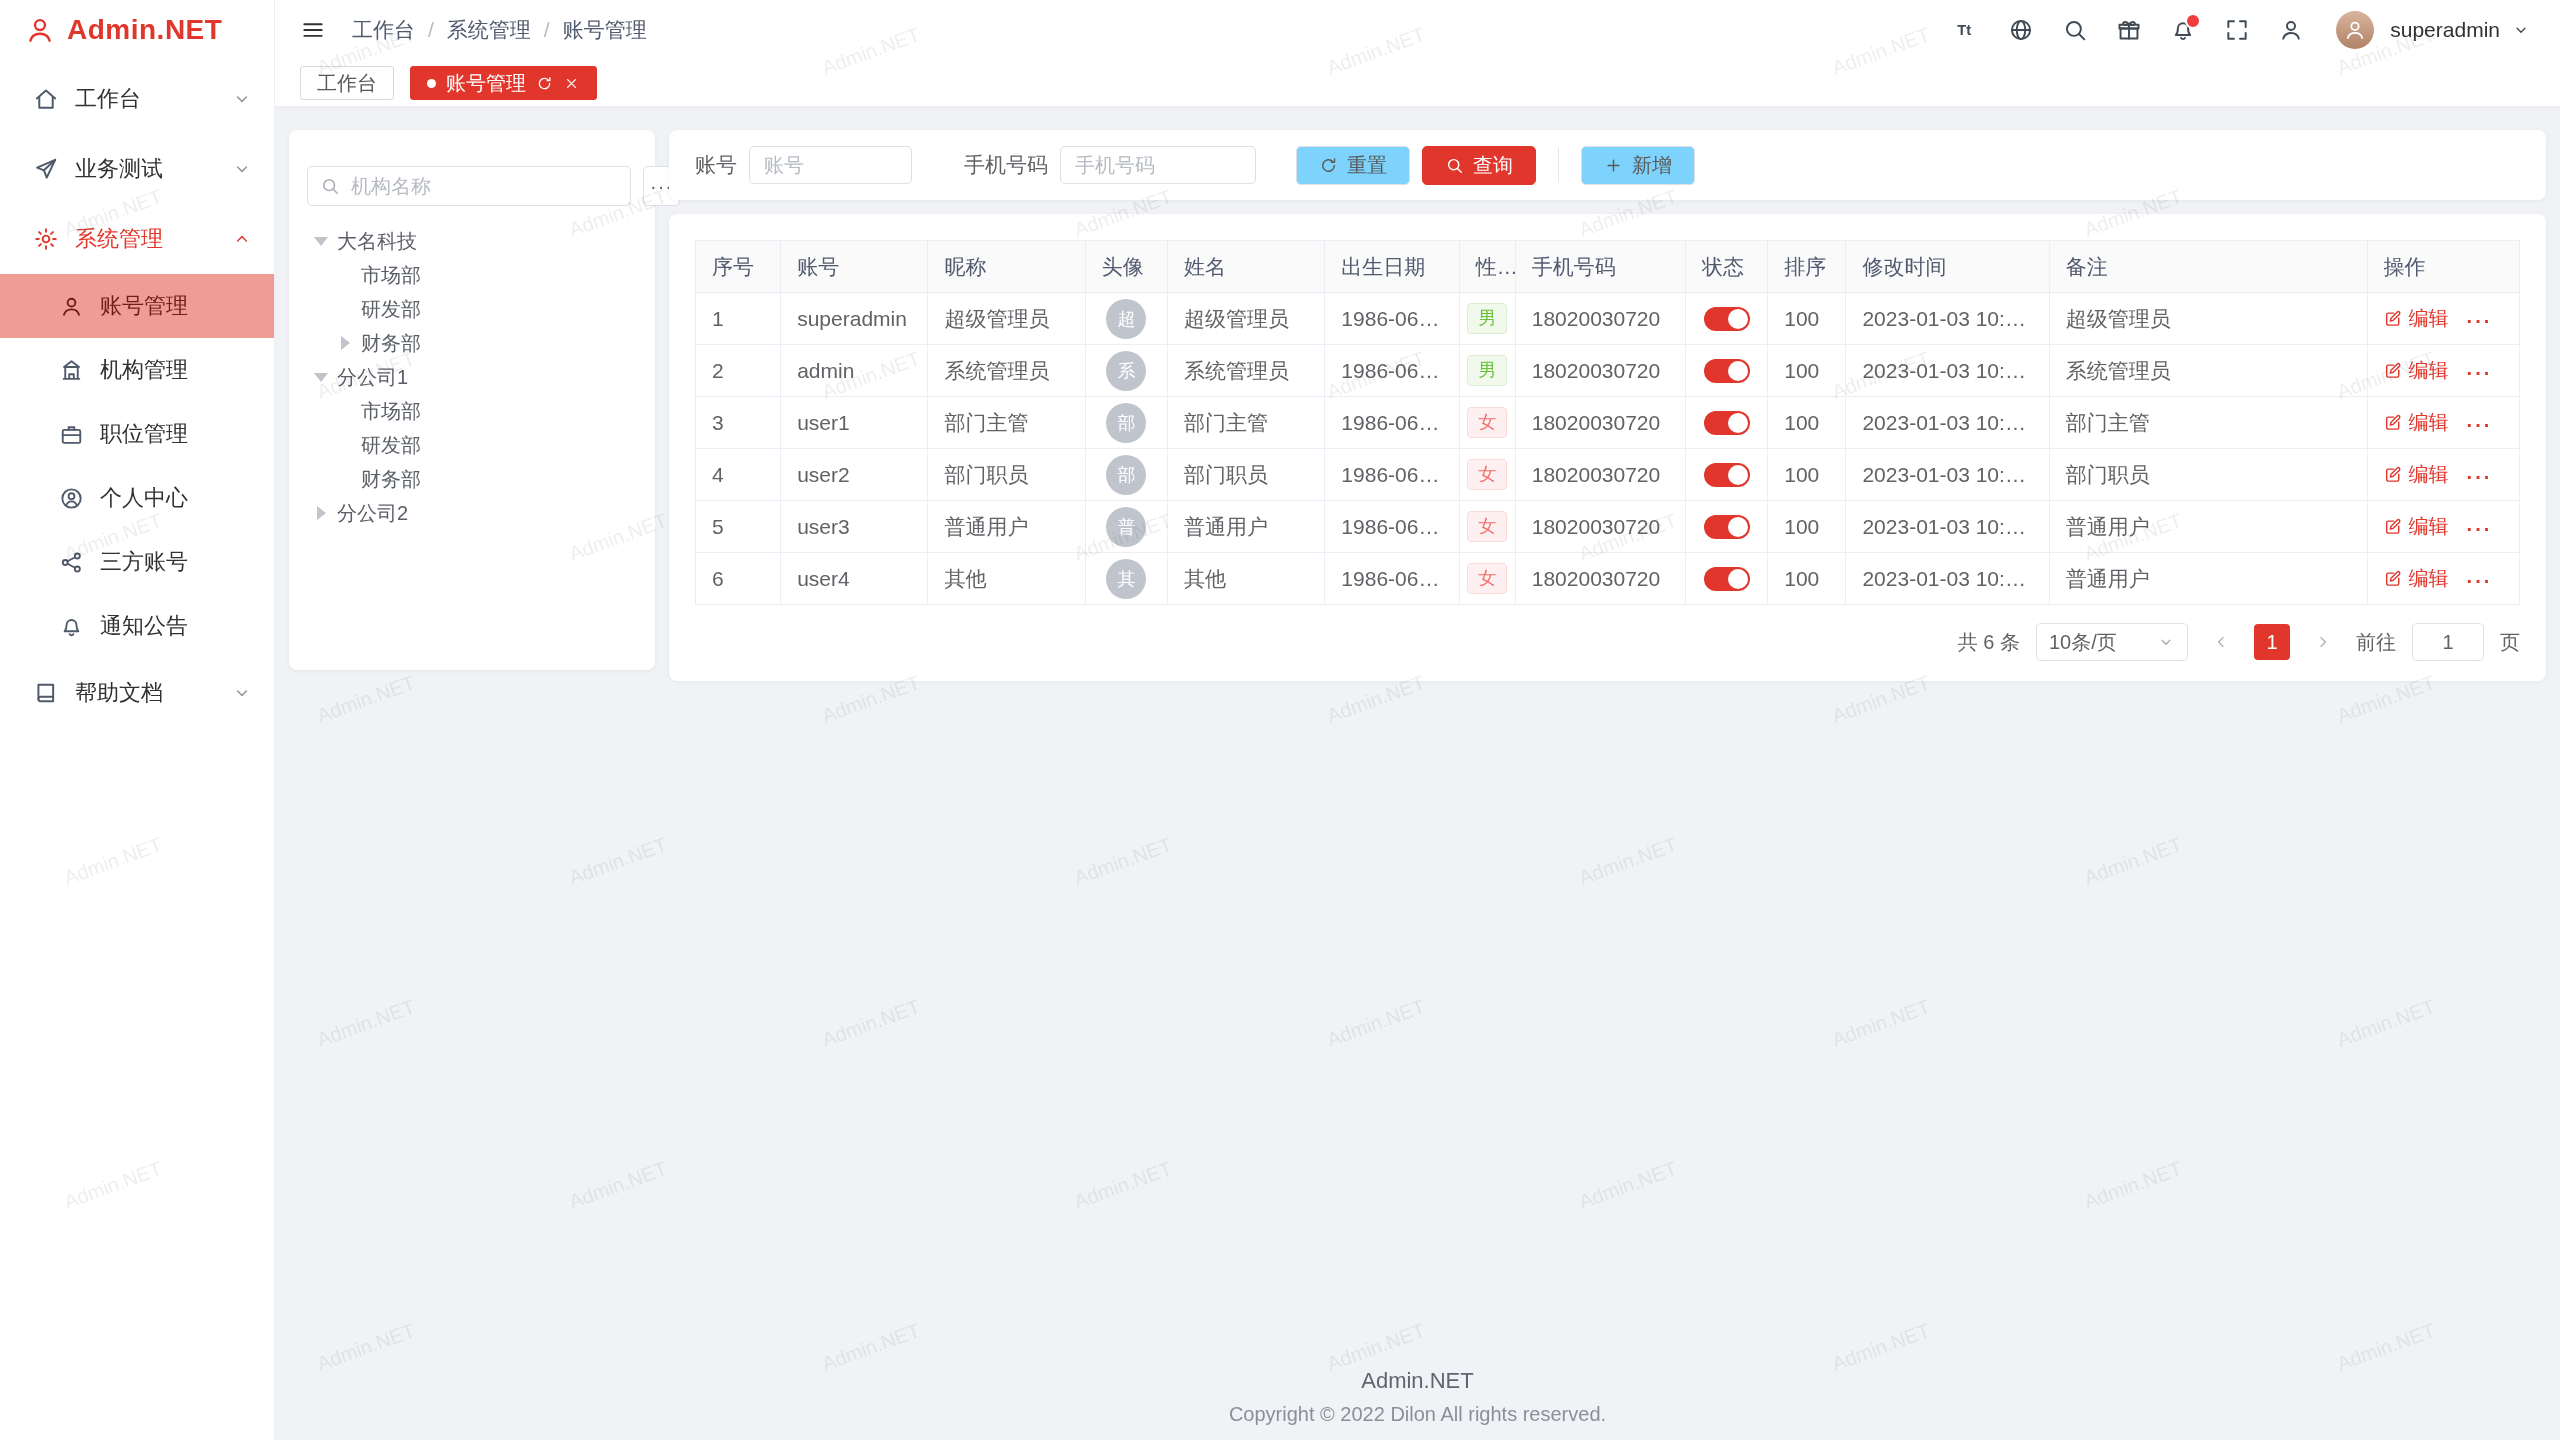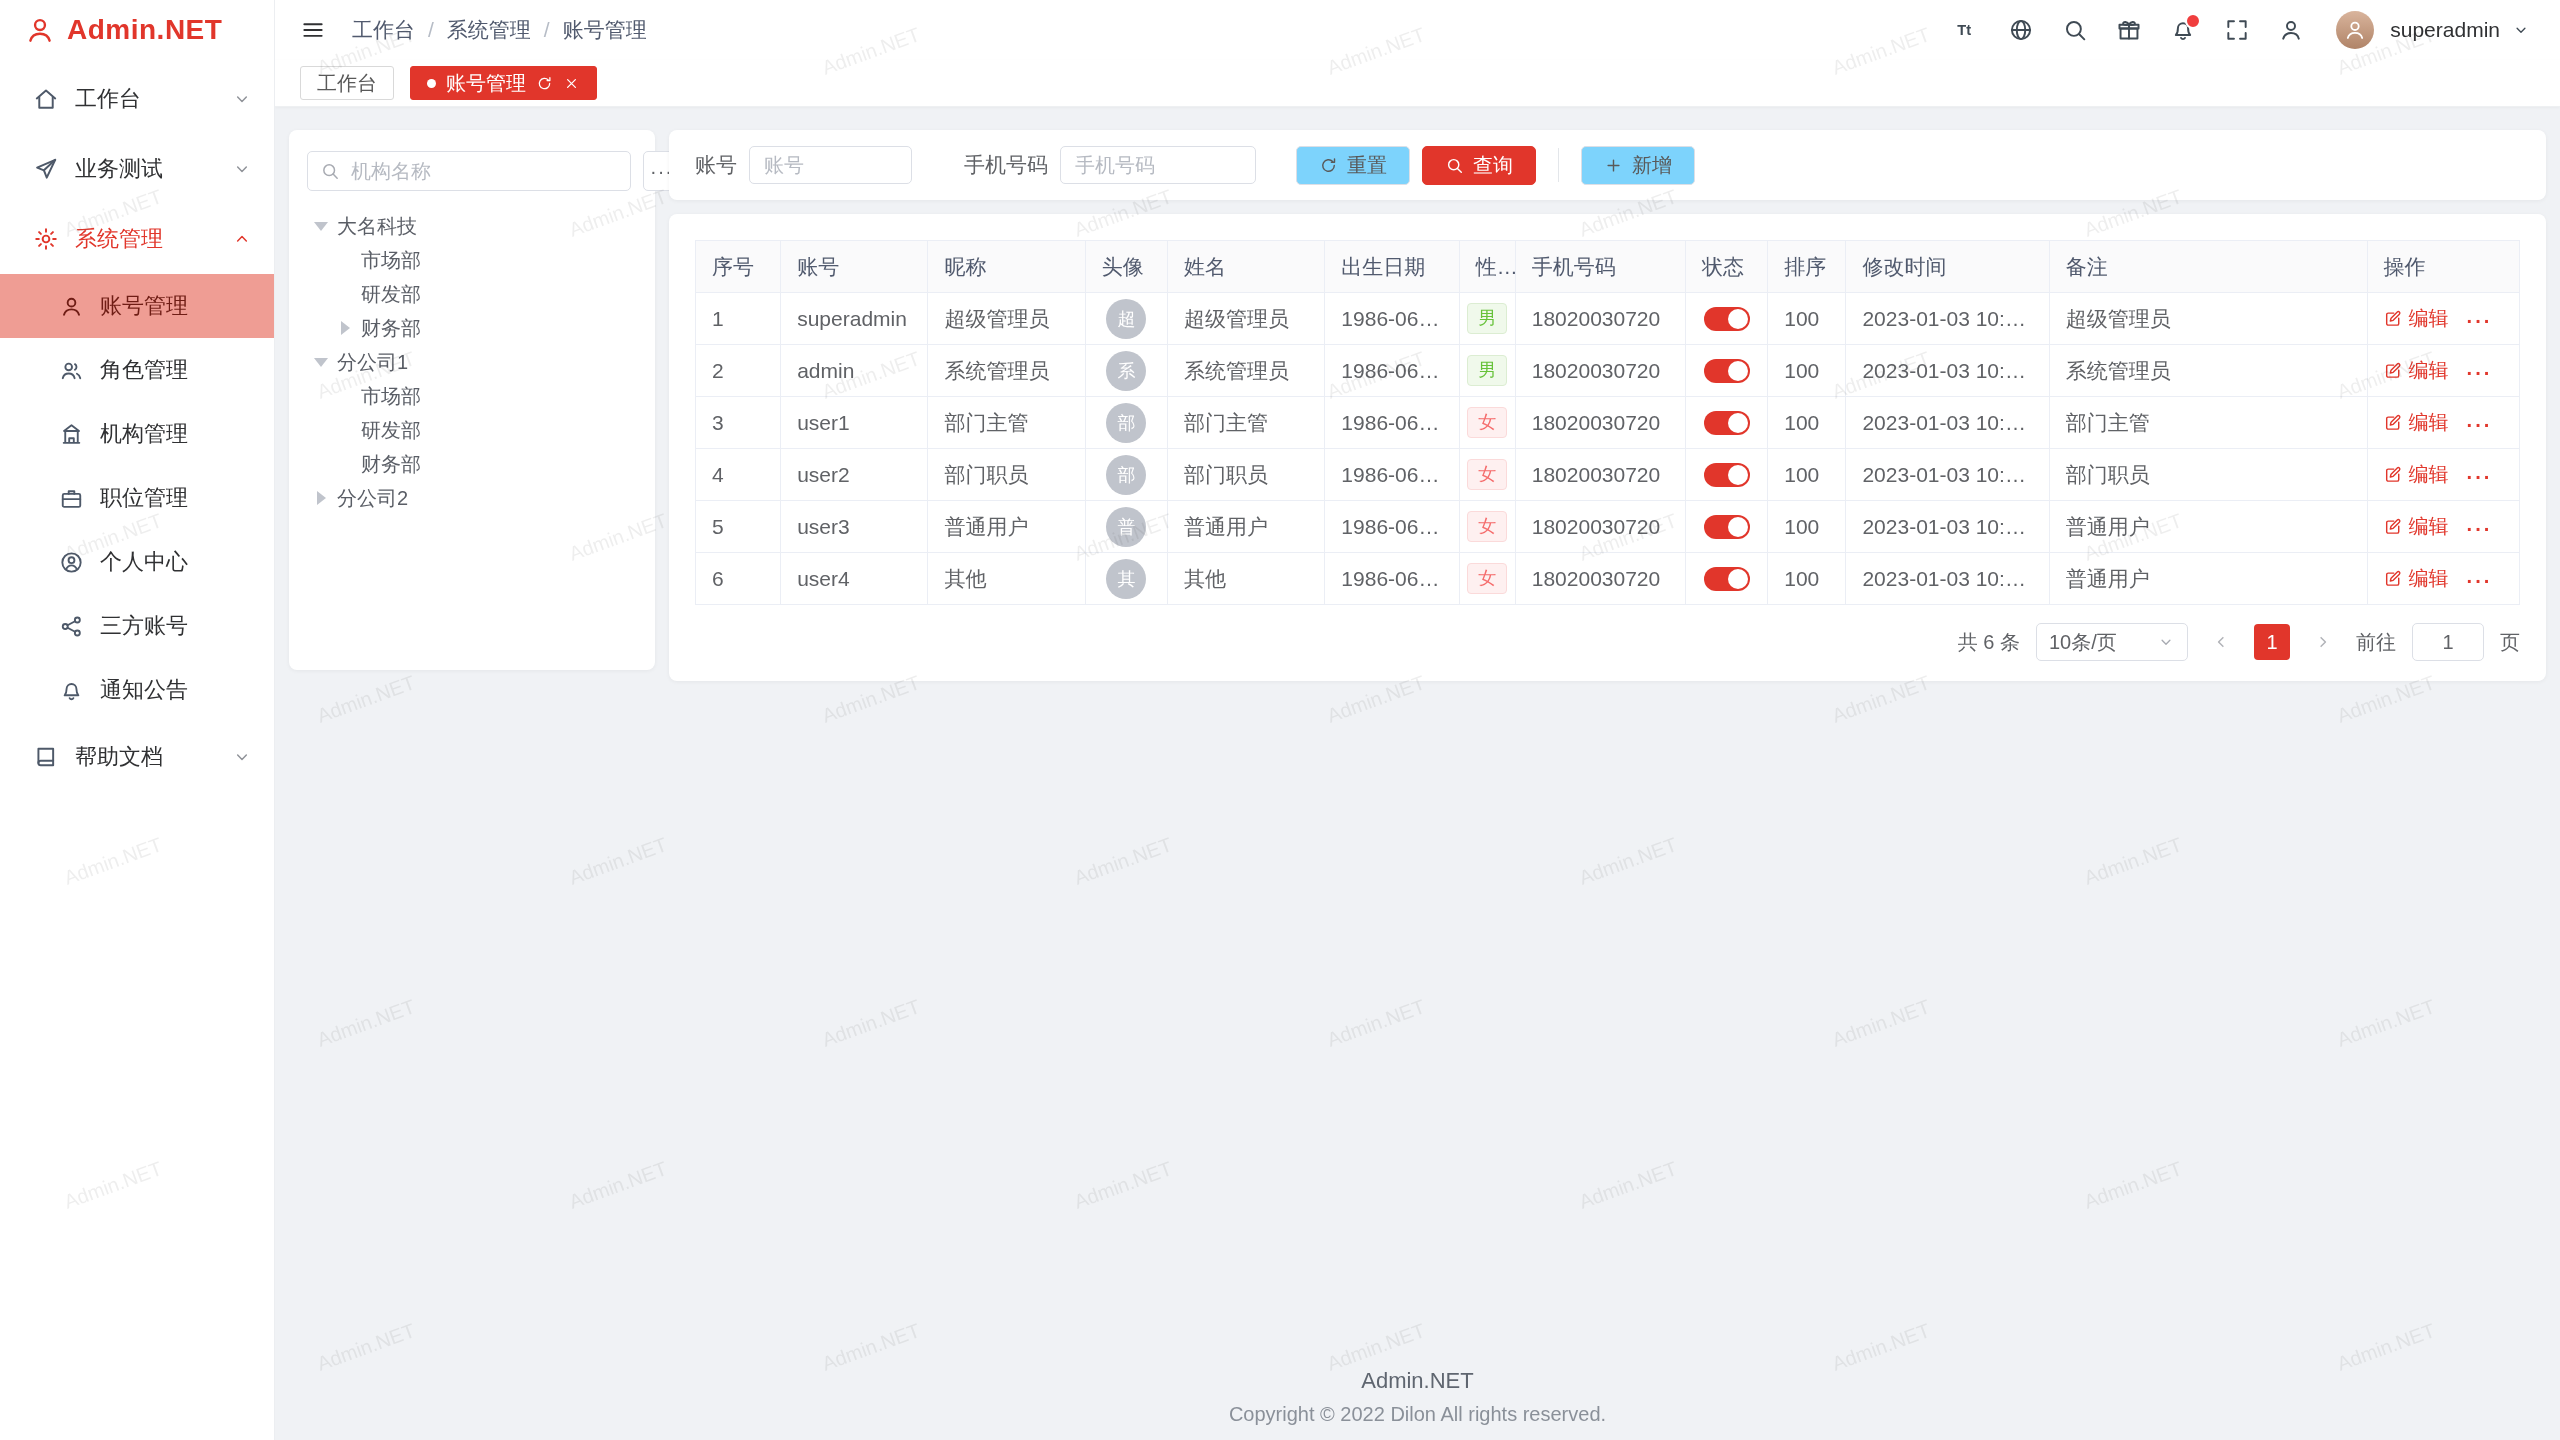--- a/index.html
+++ b/index.html
@@ -58,21 +58,21 @@
   .tab{height:32px;display:inline-flex;align-items:center;gap:10px;padding:0 16px;border:1px solid #d9d9d9;
        border-radius:3px;font-size:20px;color:#595959;background:#fff;cursor:pointer}
   .tab.active{background:#e1362b;border-color:#e1362b;color:#fff}
   .tab-dot{width:9px;height:9px;border-radius:50%;background:#fff}
   .tab .icon{width:17px;height:17px}
 
   
   .content{flex:1;display:flex;gap:14px;padding:23px 14px 0 14px;align-items:flex-start}
   .panel{background:#fff;border-radius:8px;box-shadow:0 1px 4px rgba(0,0,0,.05)}
 
-  .tree-panel{width:366px;min-width:366px;height:540px;padding:21px 18px;box-sizing:border-box}
+  .tree-panel{width:366px;min-width:366px;height:540px;padding:36px 18px;box-sizing:border-box}
   .tree-search{display:flex;gap:12px;align-items:center}
   .search-box{flex:1;height:40px;border:1px solid #dcdfe6;border-radius:5px;display:flex;align-items:center;
               padding:0 12px;gap:9px;box-sizing:border-box}
   .search-box .icon{width:20px;height:20px;color:#a8abb2}
   .search-box input{border:none;outline:none;flex:1;min-width:0;font-size:20px;color:#606266;font-family:inherit;background:transparent}
   .search-box input::placeholder{color:#b6bac2}
   .more-btn{width:48px;height:40px;border:1px solid #dcdfe6;border-radius:5px;background:#fff;color:#606266;
             font-size:20px;letter-spacing:1px;cursor:pointer;font-family:inherit}
   .tree{margin-top:18px}
   .tree-row{height:34px;display:flex;align-items:center;gap:6px;font-size:20px;color:#5a5e66;cursor:pointer}
@@ -196,30 +196,20 @@
         </div>
         <div class="submenu">
           <div class="submenu-item active">
             <span class="icon ">
               <svg viewBox="0 0 24 24">
                 <circle cx="12" cy="8.3" r="3.7"></circle>
                 <path d="M4.8 20c.9-3.5 3.8-5.2 7.2-5.2s6.3 1.7 7.2 5.2"></path>
               </svg>
             </span>
             <span class="mi-label">账号管理</span>
-          </div>
-          <div class="submenu-item">
-            <span class="icon ">
-              <svg viewBox="0 0 24 24">
-                <circle cx="9.3" cy="8.6" r="3.2"></circle>
-                <path d="M3.6 19.4c.7-2.9 2.9-4.5 5.7-4.5 2.9 0 5 1.6 5.7 4.5"></path>
-                <path d="M15.3 5.9a3.2 3.2 0 0 1 0 5.4M17.2 15.1c1.7.8 2.8 2.2 3.2 4.3"></path>
-              </svg>
-            </span>
-            <span class="mi-label">角色管理</span>
           </div>
           <div class="submenu-item">
             <span class="icon ">
               <svg viewBox="0 0 24 24">
                 <path d="M12 3.2 4.8 8.6h14.4z"></path>
                 <path d="M6 8.6V20h12V8.6M4.5 20h15M9.8 20v-4.4h4.4V20"></path>
               </svg>
             </span>
             <span class="mi-label">机构管理</span>
           </div>

